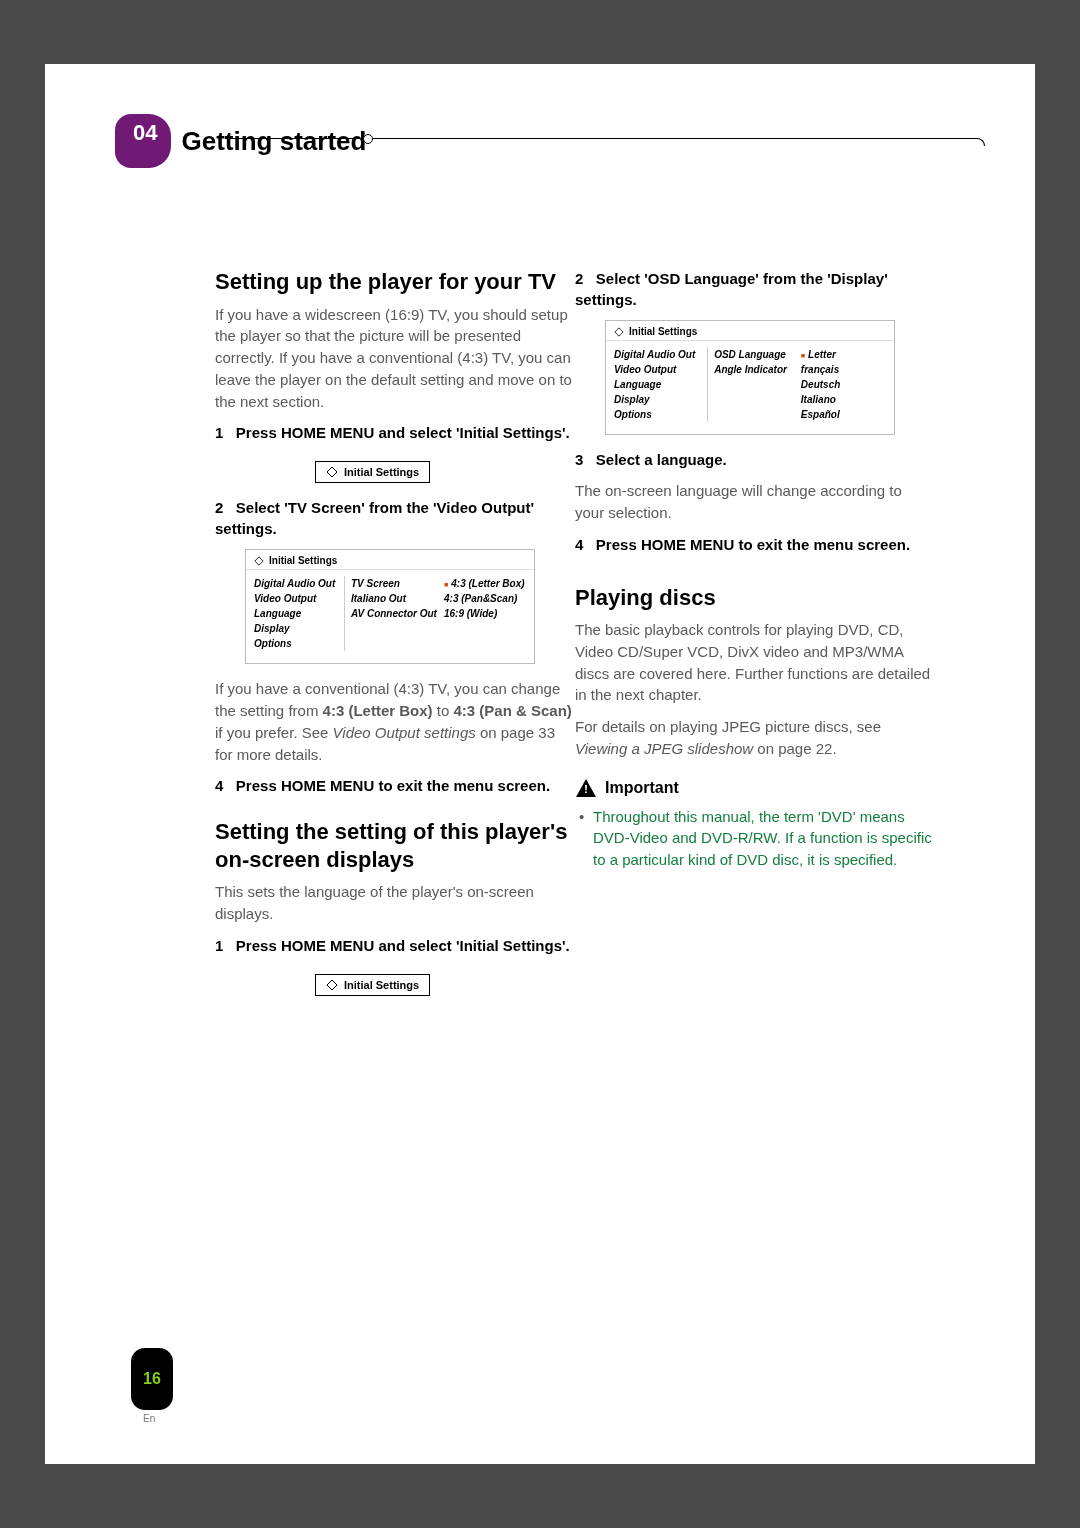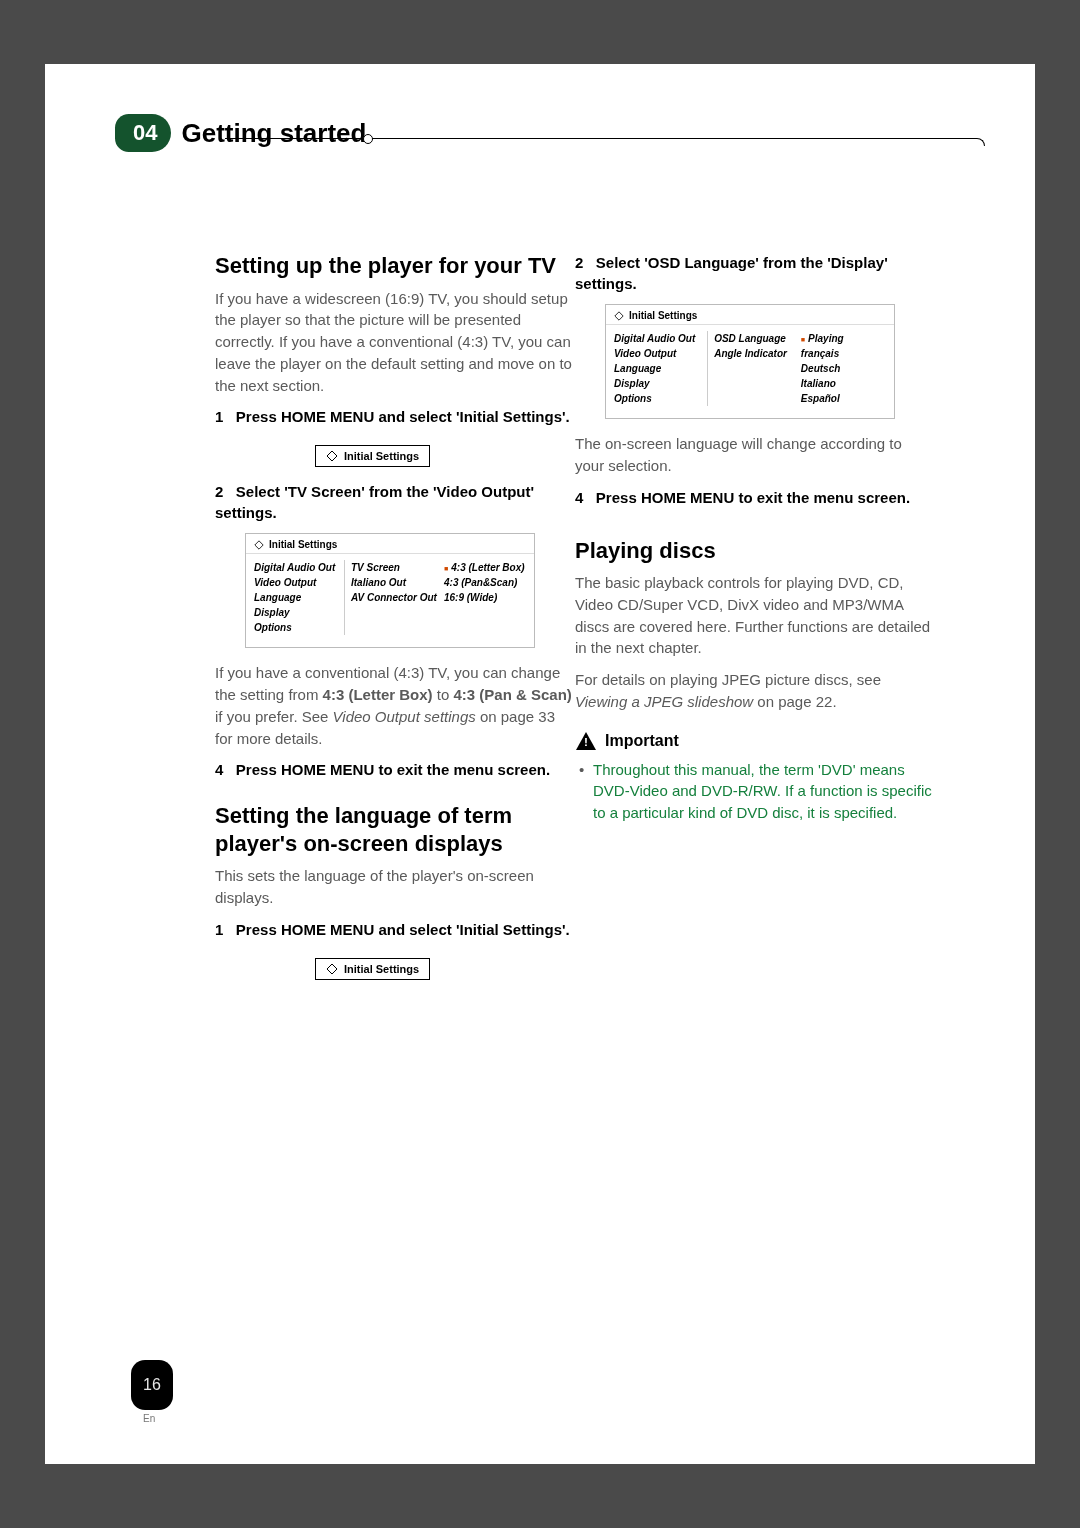--- a/index.html
+++ b/index.html
@@ -19,25 +19,25 @@
     padding: 50px 70px 40px 70px;
     position: relative;
   }
   .header-row {
     display: flex;
     align-items: center;
     gap: 10px;
     margin-bottom: 8px;
   }
   .chapter-badge {
-    background: #14532d;
+    background: #701a75;
     color: #fff;
     font-weight: bold;
     font-size: 22px;
-    padding: 6px 14px 6px 18px;
+    padding: 6px 14px 22px 18px;
     border-radius: 16px 22px 22px 16px;
     position: relative;
   }
   .chapter-badge::after {
     content: "";
     position: absolute;
     right: -10px; top: 50%;
     width: 0; height: 0;
   }
   .chapter-title {
@@ -140,24 +140,24 @@
     padding-left: 14px; position: relative;
   }
   ul.bullets li::before {
     content: "\2022"; position: absolute; left: 0; top: 0; color: #5a5a5a;
   }
   .page-num-badge {
     position: absolute;
     left: 86px;
     bottom: 54px;
     background: #000;
-    color: #e5e5e5;
-    font-weight: normal;
+    color: #84cc16;
+    font-weight: bold;
     font-size: 16px;
-    padding: 16px 12px;
+    padding: 22px 12px;
     border-radius: 14px;
   }
   .lang-code {
     position: absolute;
     left: 98px;
     bottom: 40px;
     font-size: 10px;
     color: #777;
   }
 </style>
@@ -224,21 +224,21 @@
 
       <p class="body">
         <span>If you have a conventional (4:3) TV, you can change the setting from </span><b>4:3 (Letter Box)</b><span> to </span><b>4:3 (Pan &amp; Scan)</b><span> if you prefer. See </span><span class="em">Video Output settings</span><span> on page 33 for more details.</span>
       </p>
 
       <p class="step">
         <b>4</b>&nbsp;&nbsp;
         <b>Press HOME MENU to exit the menu screen.</b>
       </p>
 
-      <h2 style="margin-top:22px">Setting the language of term player's on-screen displays</h2>
+      <h2 style="margin-top:22px">Setting the setting of this player's on-screen displays</h2>
       <p class="body">This sets the language of the player's on-screen displays.</p>
 
       <p class="step">
         <b>1</b>&nbsp;&nbsp;
         <b>Press HOME MENU and select 'Initial Settings'.</b>
       </p>
 
       <div class="menu-chip">
         <svg class="dia" width="12" height="12" viewBox="0 0 12 12">
             <polygon points="6,1 11,6 6,11 1,6" fill="none" stroke="#000" stroke-width="1"></polygon>
@@ -266,29 +266,33 @@
             <div>Video Output</div>
             <div>Language</div>
             <div>Display</div>
             <div>Options</div>
           </div>
           <div class="osd-colB">
             <div>OSD Language</div>
             <div>Angle Indicator</div>
           </div>
           <div class="osd-colC">
-            <div class="sel">Playing</div>
+            <div class="sel">Letter</div>
             <div>français</div>
             <div>Deutsch</div>
             <div>Italiano</div>
             <div>Español</div>
           </div>
         </div>
       </div>
 
+      <p class="step">
+        <b>3</b>&nbsp;&nbsp;
+        <b>Select a language.</b>
+      </p>
       <p class="body">The on-screen language will change according to your selection.</p>
 
       <p class="step">
         <b>4</b>&nbsp;&nbsp;
         <b>Press HOME MENU to exit the menu screen.</b>
       </p>
 
       <h2 style="margin-top:29px">Playing discs</h2>
       <p class="body">The basic playback controls for playing DVD, CD, Video CD/Super VCD, DivX video and MP3/WMA discs are covered here. Further functions are detailed in the next chapter.</p>
       <p class="body">

